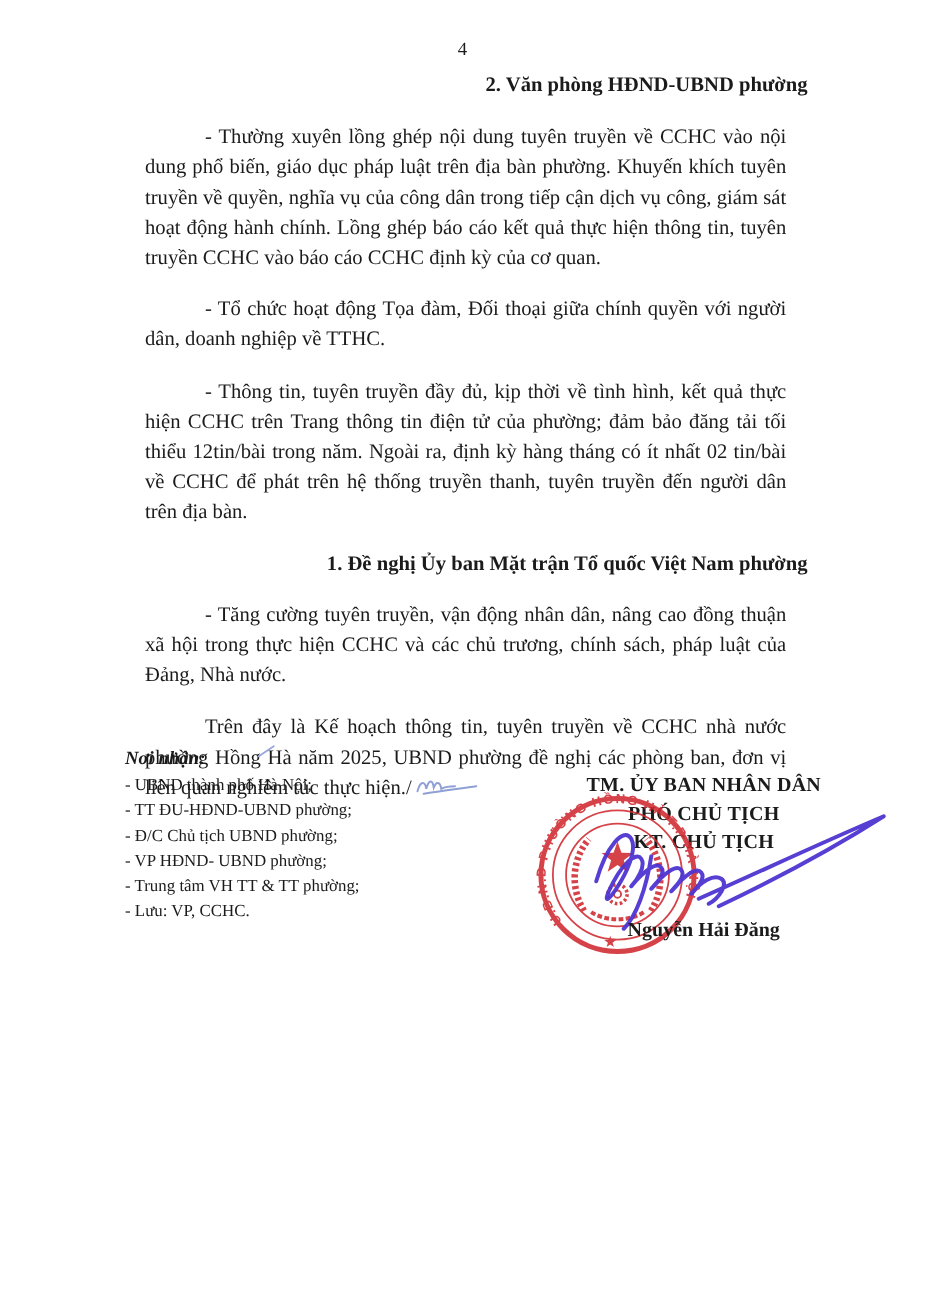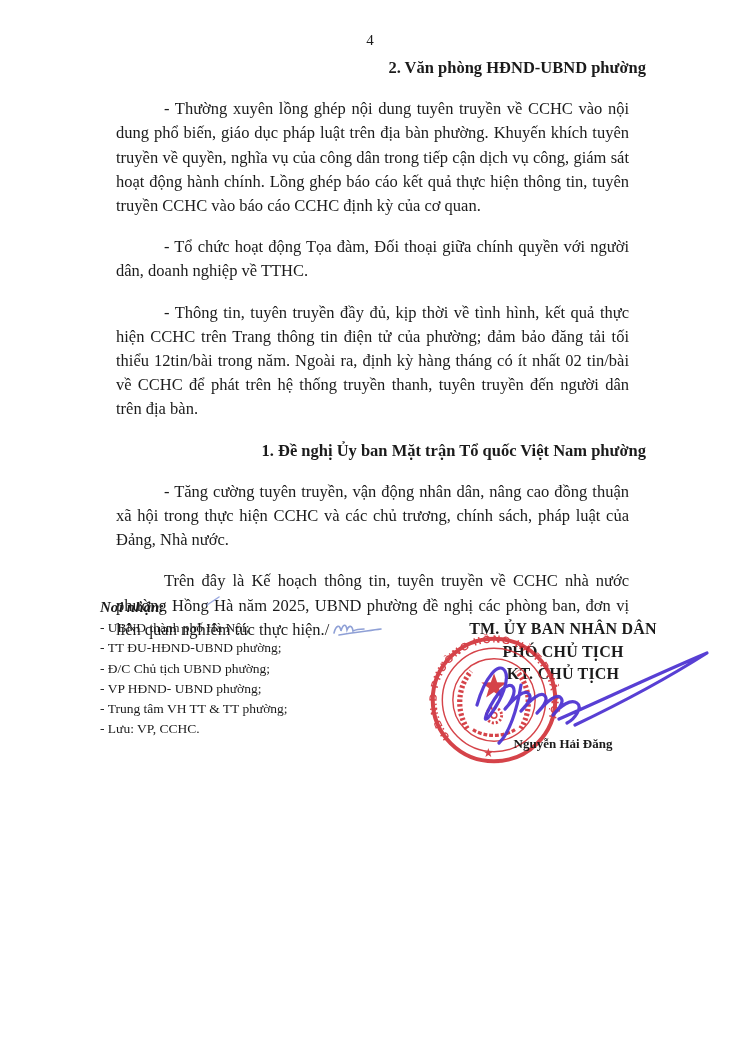--- a/index.html
+++ b/index.html
@@ -36,21 +36,21 @@
     font-size:13.5px;line-height:20.3px;
   }
   .sign-head{
     position:absolute;left:398px;top:598px;width:330px;
     text-align:center;font-weight:bold;font-size:16px;line-height:22.5px;
     letter-spacing:.2px;
     margin-top:20px;
   }
   .signer-name{
     position:absolute;left:398px;top:736px;width:330px;
-    text-align:center;font-weight:bold;font-size:13px;
+    text-align:center;font-weight:bold;font-size:16px;
   }
   .seal{position:absolute;left:427px;top:633px;width:134px;height:134px;opacity:.88;}
   .signature{position:absolute;left:455px;top:641px;width:260px;height:108px;}
   .stray-ink{position:absolute;left:205px;top:596px;width:16px;height:11px;}
 </style>
 </head>
 <body>
 
 <div class="page">
 

